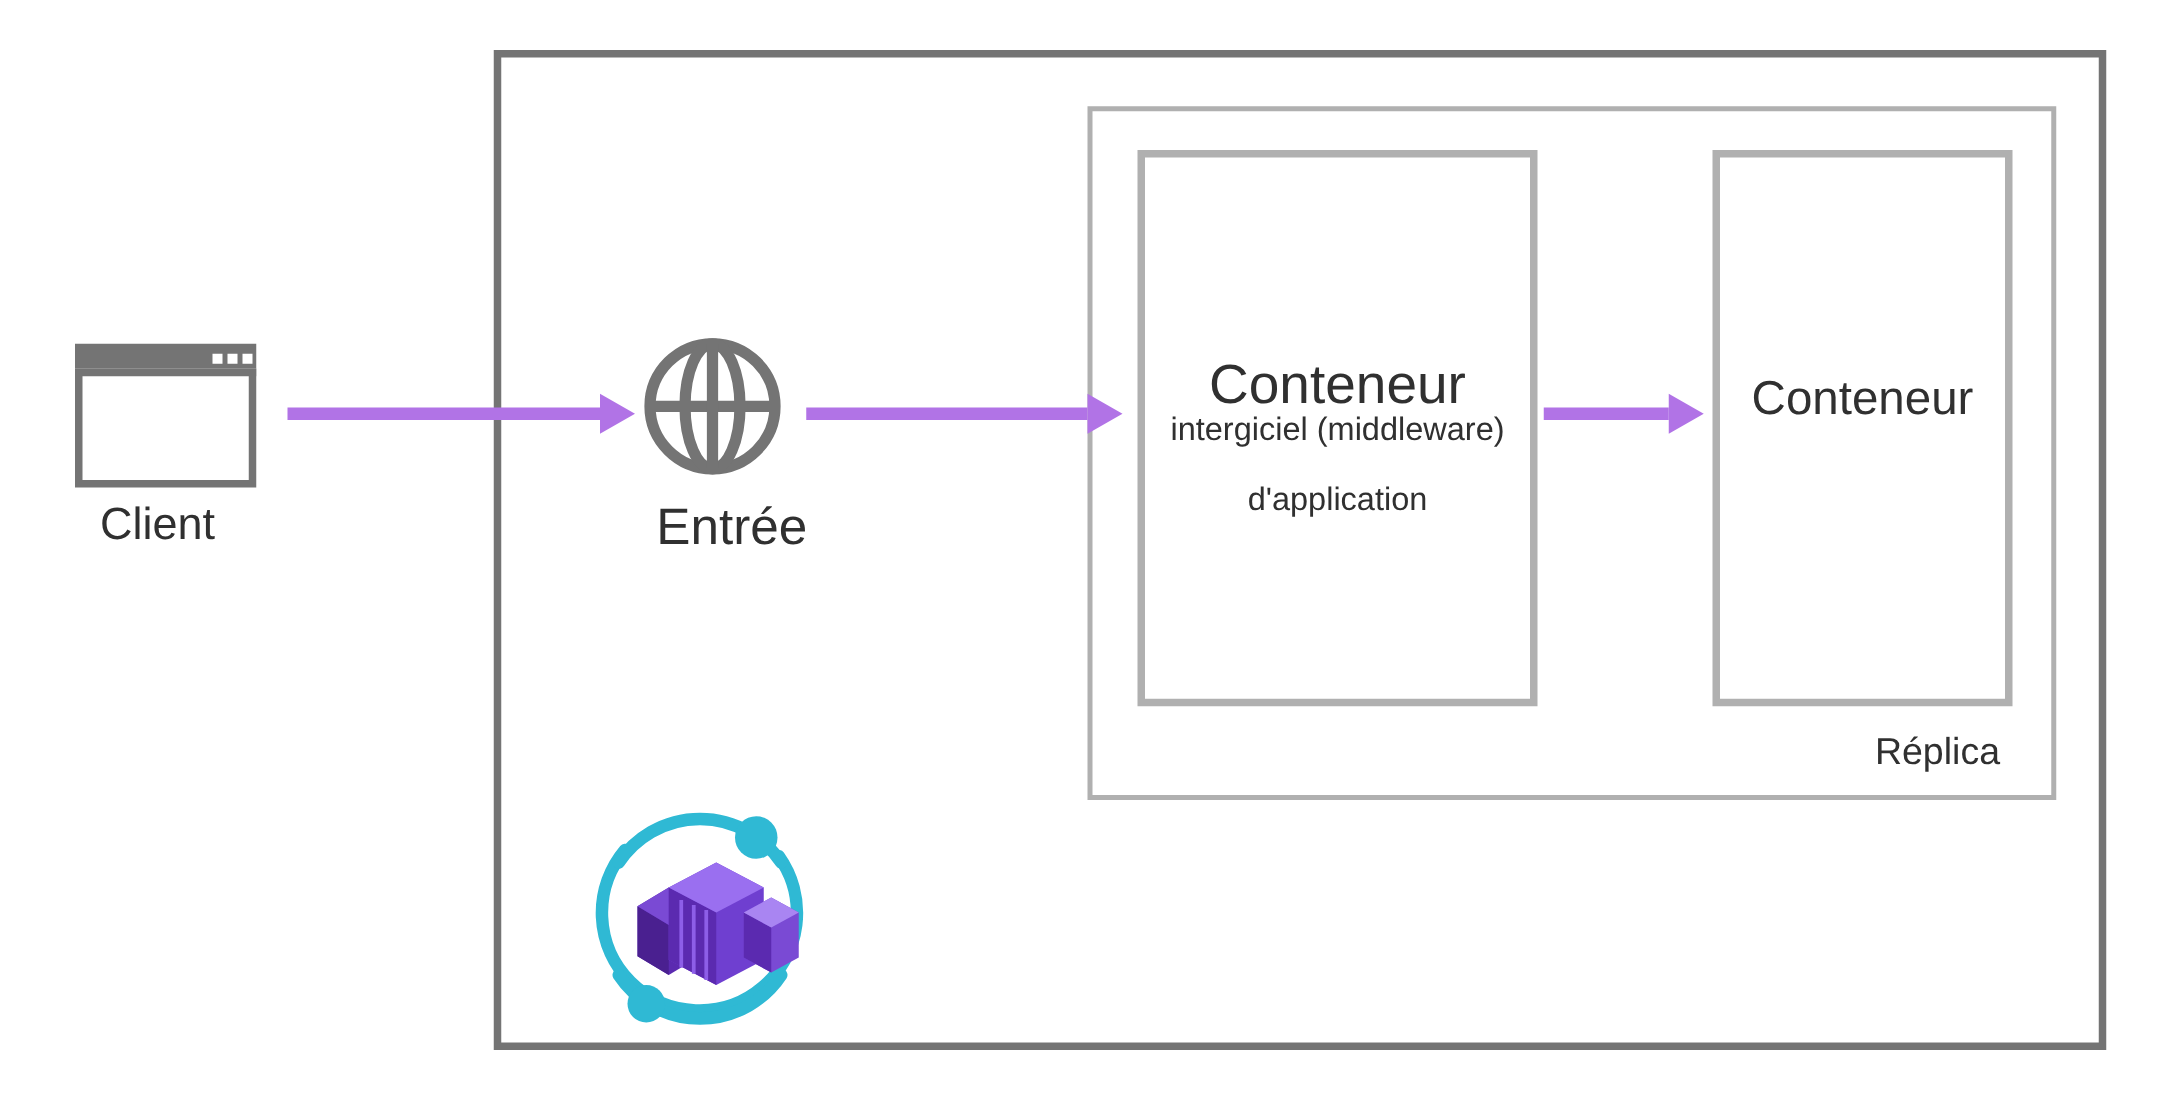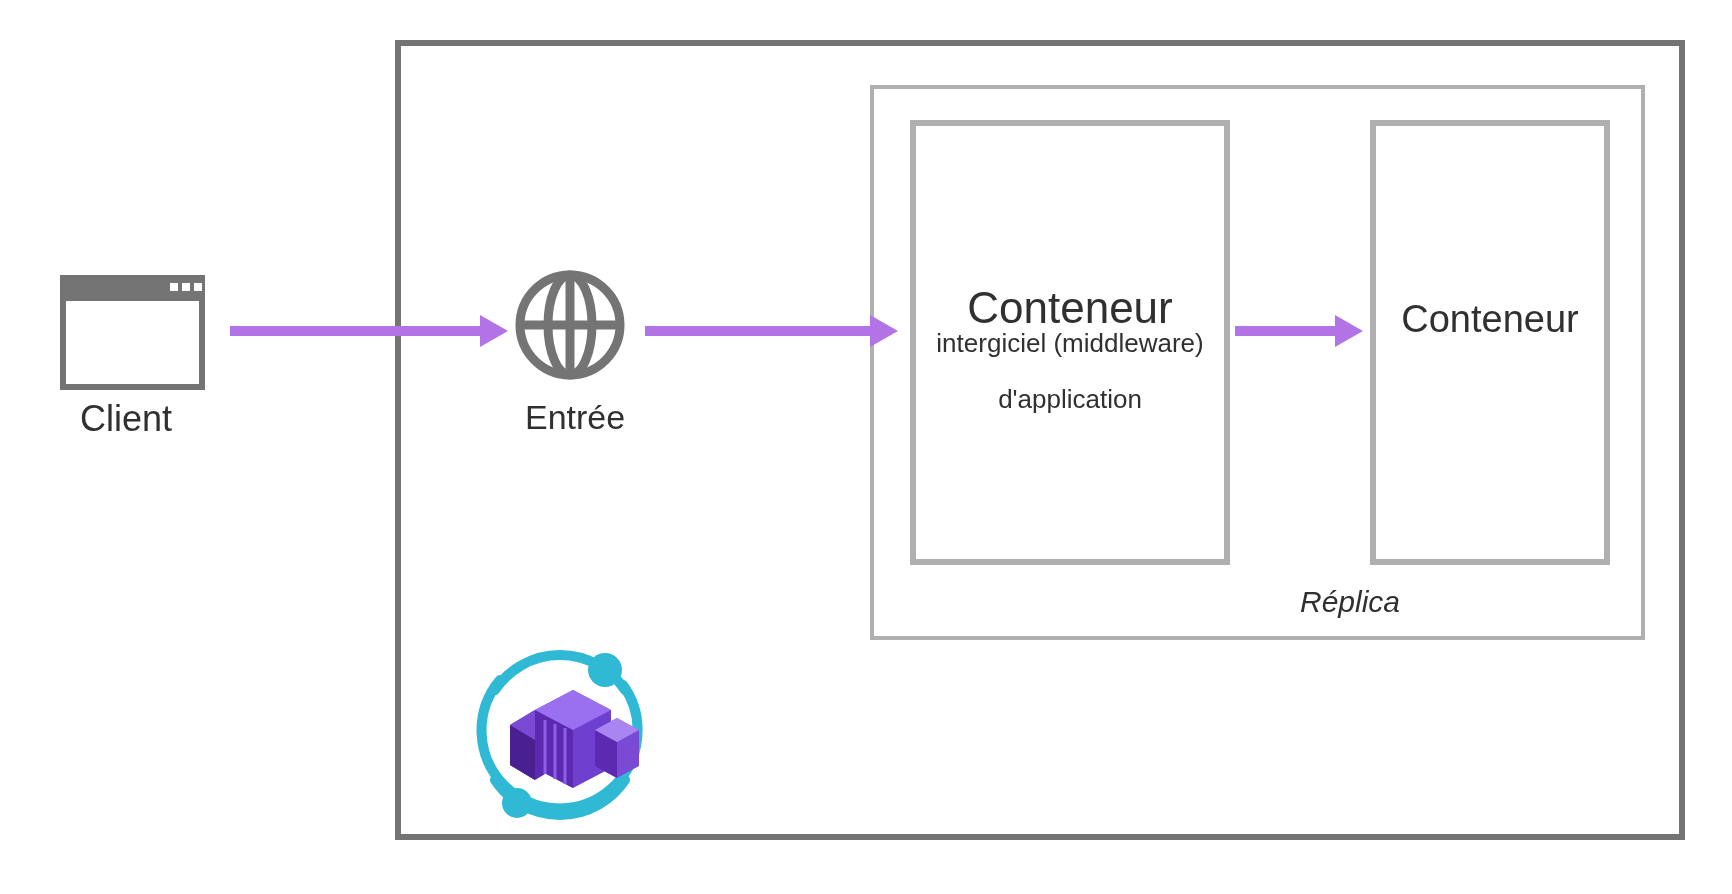--- a/index.html
+++ b/index.html
@@ -92,21 +92,21 @@
   }
 </style>
 </head>
 <body>
 
 <div class="canvas">
 
   <div class="box outer-box" style="left:395px; top:40px; width:1290px; height:800px;"></div>
 
   <div class="box replica-box" style="left:870px; top:85px; width:775px; height:555px;"></div>
-  <div class="label" style="left:1300px; top:585px; width:300px; text-align:left; font-size:30px;font-style:italic;">Réplica</div>
+  <div class="label" style="left:1300px; top:585px; width:300px; text-align:right; font-size:30px;">Réplica</div>
 
   <div class="box container-box" style="left:910px; top:120px; width:320px; height:445px;">
     <div class="container-inner">
       <div class="label label-big center" style="top:145px; left:0;">Conteneur</div>
       <div class="label label-med center" style="top:202px; left:0;">intergiciel (middleware)</div>
       <div class="label label-med center" style="top:258px; left:0;">d'application</div>
     </div>
   </div>
 
   <div class="box container-box" style="left:1370px; top:120px; width:240px; height:445px;">
@@ -123,21 +123,21 @@
     <div class="client-body" style="left:0; top:20px; width:145px; height:95px;"></div>
   </div>
   <div class="label" style="left:80px; top:398px; font-size:36px;">Client</div>
 
   <svg class="globe-svg" style="left:510px; top:265px;" width="120" height="120" viewBox="0 0 120 120">
     <circle cx="60" cy="60" r="50" fill="none" stroke="#747474" stroke-width="9"></circle>
     <ellipse cx="60" cy="60" rx="22" ry="50" fill="none" stroke="#747474" stroke-width="9"></ellipse>
     <line x1="10" y1="60" x2="110" y2="60" stroke="#747474" stroke-width="9"></line>
     <line x1="60" y1="10" x2="60" y2="110" stroke="#747474" stroke-width="9"></line>
   </svg>
-  <div class="label" style="left:525px; top:398px; font-size:34px;">Entrée</div>
+  <div class="label" style="left:525px; top:398px; font-size:41px;">Entrée</div>
 
   <svg class="caps-svg" style="left:455px; top:640px;" width="210" height="190" viewBox="0 0 210 190">
 
     <path d="M 45 40 A 78 78 0 1 0 168 45" fill="none" stroke="#2fb9d4" stroke-width="10" stroke-linecap="round"></path>
     <path d="M 168 148 A 78 78 0 1 0 45 143" fill="none" stroke="#2fb9d4" stroke-width="10" stroke-linecap="round" opacity="0.0"></path>
     <path d="M 40 140 A 78 78 0 0 0 170 140" fill="none" stroke="#2fb9d4" stroke-width="10" stroke-linecap="round"></path>
     <path d="M 170 50 A 78 78 0 0 0 40 50" fill="none" stroke="#2fb9d4" stroke-width="10" stroke-linecap="round"></path>
 
     <circle cx="150" cy="30" r="17" fill="#2fb9d4"></circle>
     <circle cx="62" cy="163" r="15" fill="#2fb9d4"></circle>

